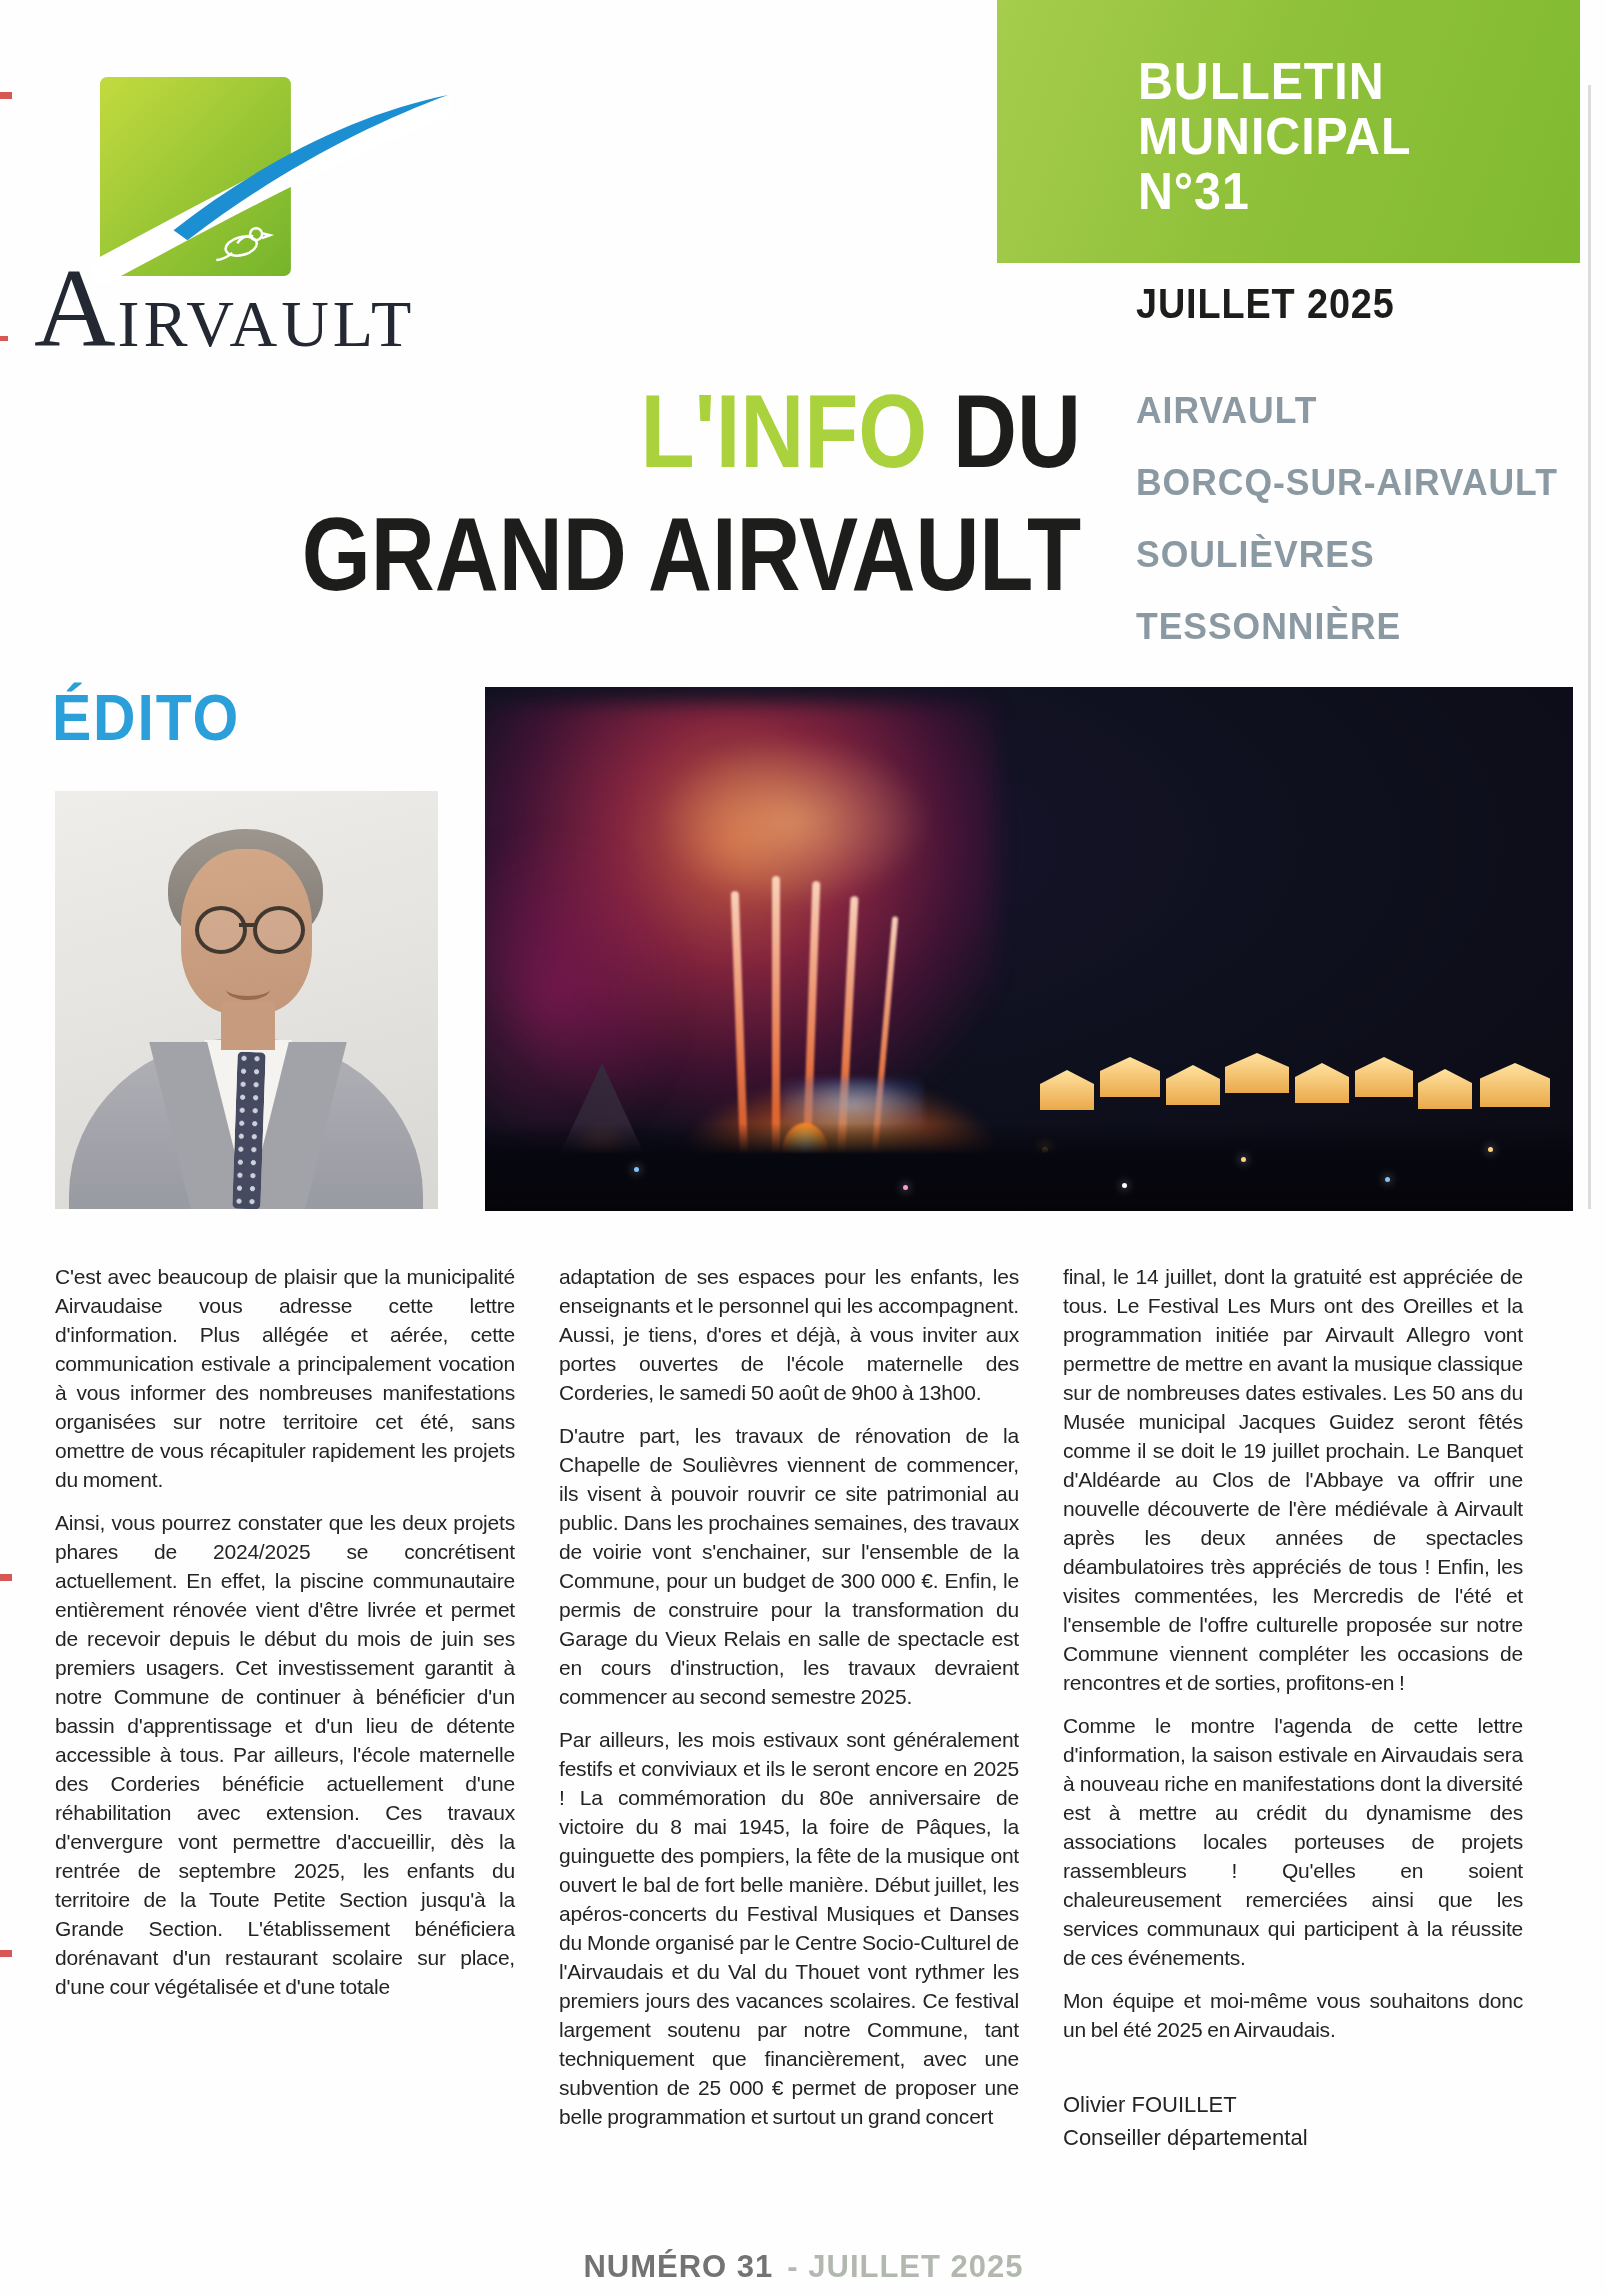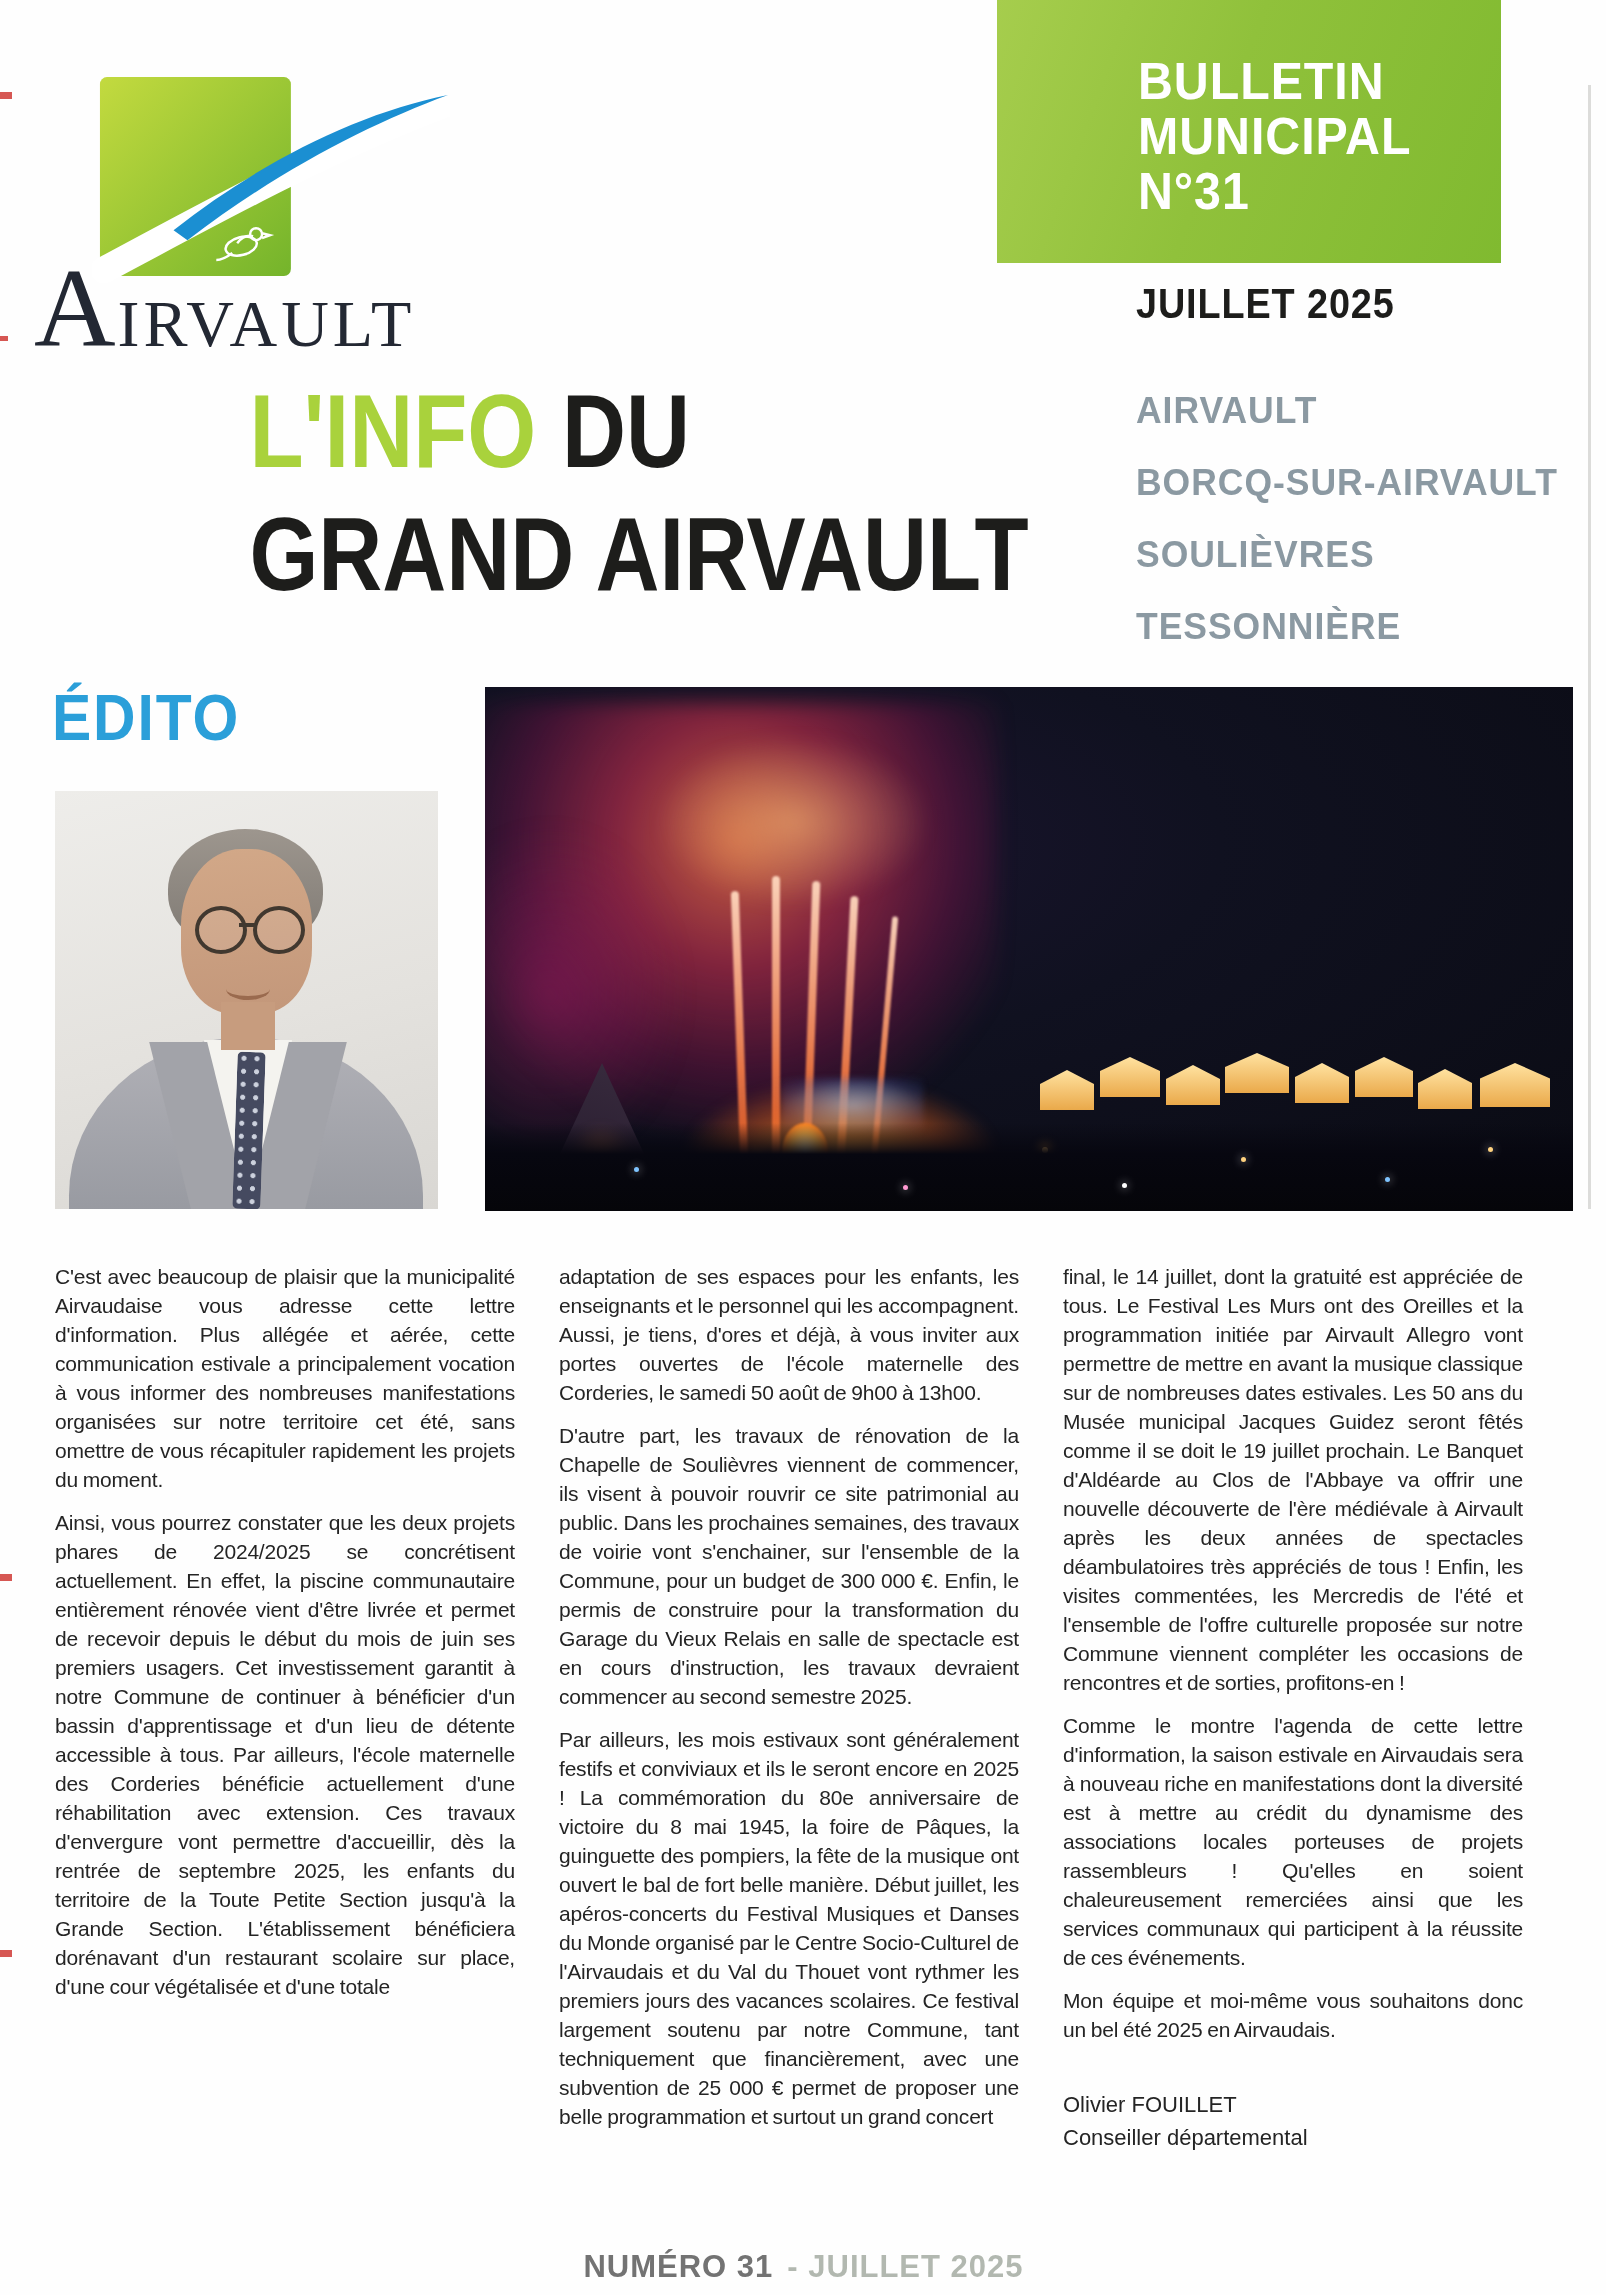--- a/index.html
+++ b/index.html
@@ -5,29 +5,29 @@
   html,body{margin:0;padding:0;background:#ffffff;}
   .page{position:relative;width:1607px;height:2295px;background:#fefefe;
         font-family:"Liberation Sans",sans-serif;overflow:hidden;}
 
   
   .logo-svg{position:absolute;left:92px;top:58px;width:358px;height:249px;}
   .logo-word{position:absolute;left:34px;top:249px;font-family:"Liberation Serif",serif;
              font-size:66px;line-height:1.05;letter-spacing:4px;color:#232833;}
   .logo-word::first-letter{font-size:113px;letter-spacing:2px;}
 
-  .bulletin-box{position:absolute;left:997px;top:0;width:504px;height:263px;box-sizing:border-box;
+  .bulletin-box{position:absolute;left:997px;top:0;width:583px;height:263px;box-sizing:border-box;
                 background:linear-gradient(110deg,#a6cd4d 0%,#90c13b 45%,#80ba30 100%);
                 padding:54px 0 0 141px;}
   .bulletin-box .bl{color:#ffffff;font-size:52px;line-height:55px;font-weight:bold;
                     letter-spacing:1px;transform:scaleX(.93);transform-origin:0 50%;white-space:nowrap;}
   .issue-date{position:absolute;left:1136px;top:280px;font-size:42px;font-weight:bold;color:#1d1d1b;
               letter-spacing:1px;transform:scaleX(.9);transform-origin:0 50%;white-space:nowrap;}
 
-  .main-title{position:absolute;left:114px;top:370px;width:967px;text-align:left;
+  .main-title{position:absolute;left:114px;top:370px;width:967px;text-align:right;
               font-weight:bold;color:#1d1d1b;font-size:103px;line-height:123px;}
   .title-line{transform:scaleX(.86);transform-origin:100% 50%;white-space:nowrap;}
   .t-green{color:#a9d23c;}
   .t-black{margin-left:30px;}
 
   .communes{position:absolute;left:1136px;top:388px;}
   .commune{font-size:37px;line-height:45px;margin-bottom:27px;font-weight:bold;color:#8b99a2;
            letter-spacing:1px;transform:scaleX(.96);transform-origin:0 50%;white-space:nowrap;}
 
   .edito-title{position:absolute;left:52px;top:681px;font-size:64px;font-weight:bold;color:#2b9fd9;

